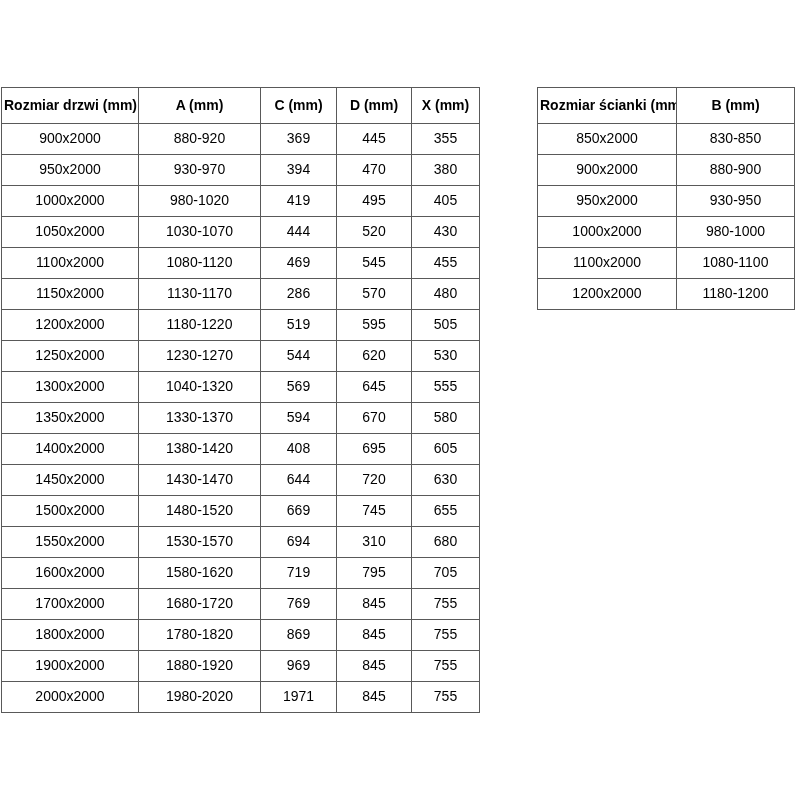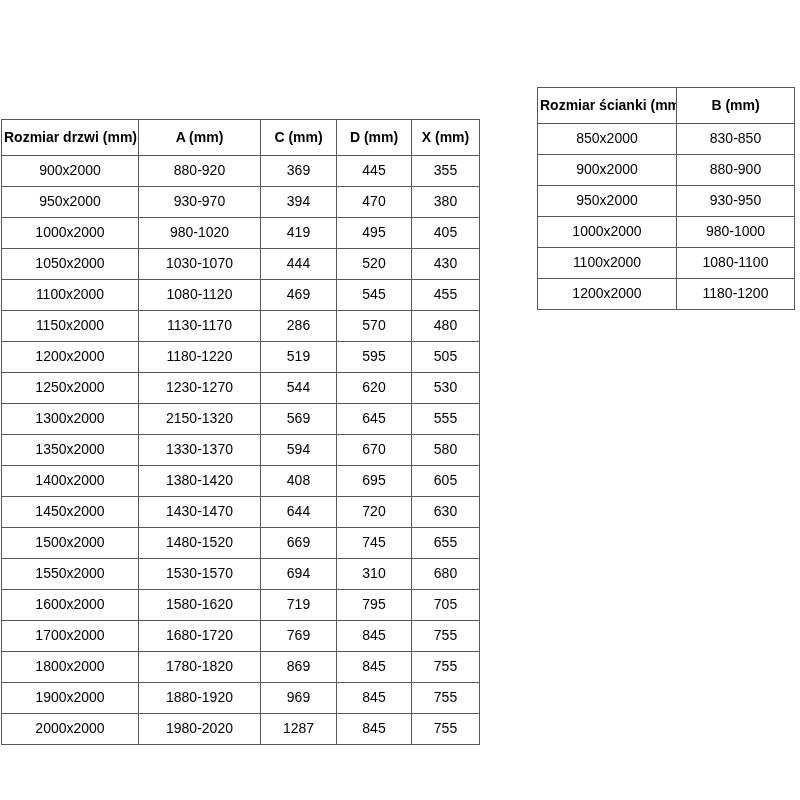--- a/index.html
+++ b/index.html
@@ -35,21 +35,21 @@
     overflow: hidden;
   }
   table.spec thead th {
     font-weight: bold;
     height: 35px;
   }
   table.spec tbody td {
     font-weight: normal;
     height: 30px;
   }
-  table.door-table { left: 1px;   width: 478px; margin-top: 32px; }
+  table.door-table { left: 1px;   width: 478px; }
   table.wall-table { left: 537px; width: 257px; }
 
   .door-table col.c0 { width: 137px; }
   .door-table col.c1 { width: 122px; }
   .door-table col.c2 { width: 76px;  }
   .door-table col.c3 { width: 75px;  }
   .door-table col.c4 { width: 68px;  }
 
   .wall-table col.c0 { width: 139px; }
   .wall-table col.c1 { width: 118px; }
@@ -138,21 +138,21 @@
         <tr>
           <td>1250x2000</td>
           <td>1230-1270</td>
           <td>544</td>
           <td>620</td>
           <td>530</td>
         </tr>
 
         <tr>
           <td>1300x2000</td>
-          <td>2150-1320</td>
+          <td>1040-1320</td>
           <td>569</td>
           <td>645</td>
           <td>555</td>
         </tr>
 
         <tr>
           <td>1350x2000</td>
           <td>1330-1370</td>
           <td>594</td>
           <td>670</td>
@@ -219,21 +219,21 @@
           <td>1900x2000</td>
           <td>1880-1920</td>
           <td>969</td>
           <td>845</td>
           <td>755</td>
         </tr>
 
         <tr>
           <td>2000x2000</td>
           <td>1980-2020</td>
-          <td>1287</td>
+          <td>1971</td>
           <td>845</td>
           <td>755</td>
         </tr>
       </tbody>
   </table>
 
   <table class="spec wall-table">
     <colgroup>
       <col class="c0">
         <col class="c1">

